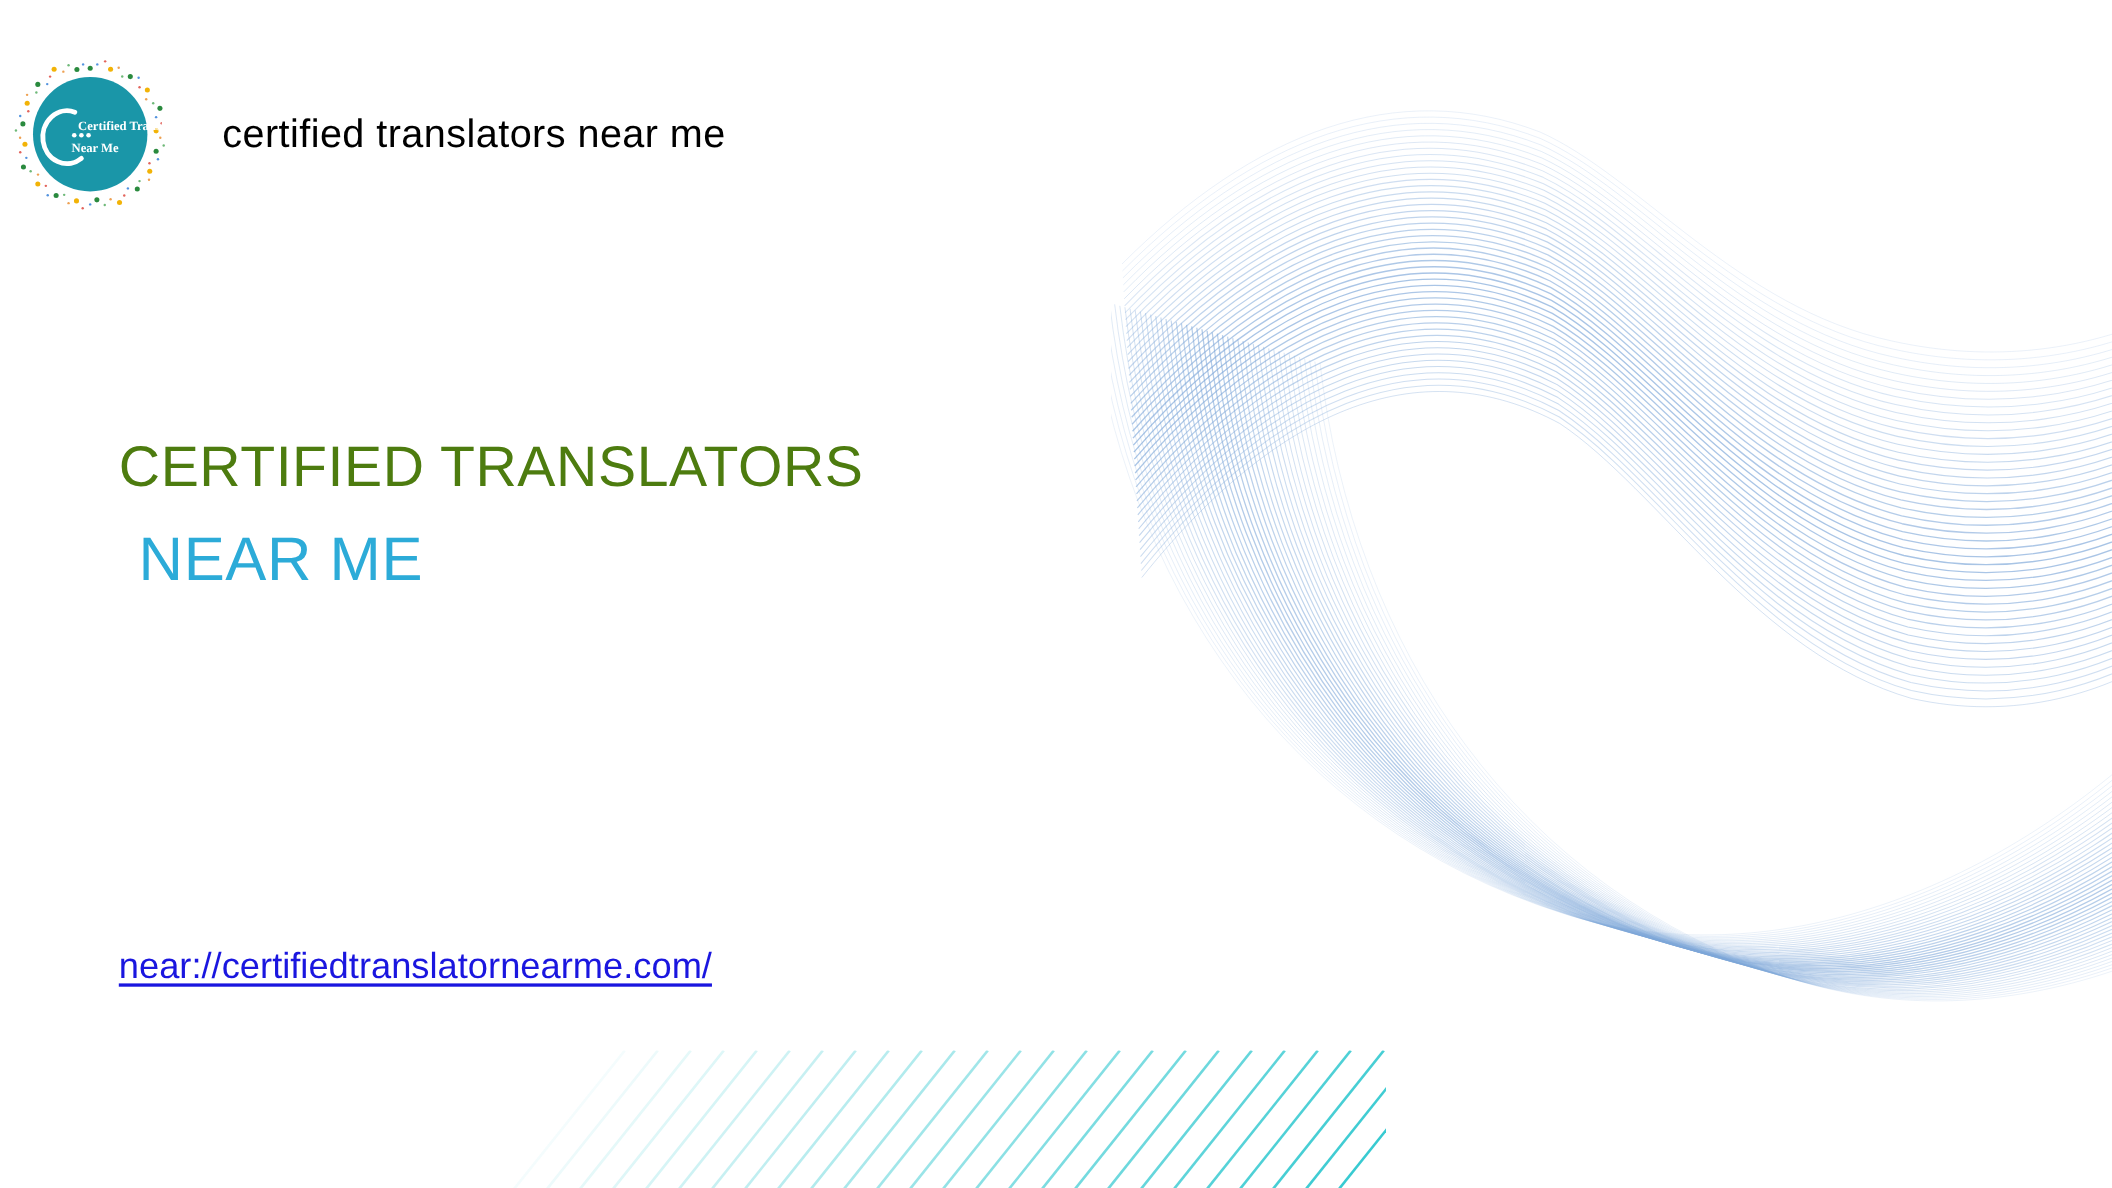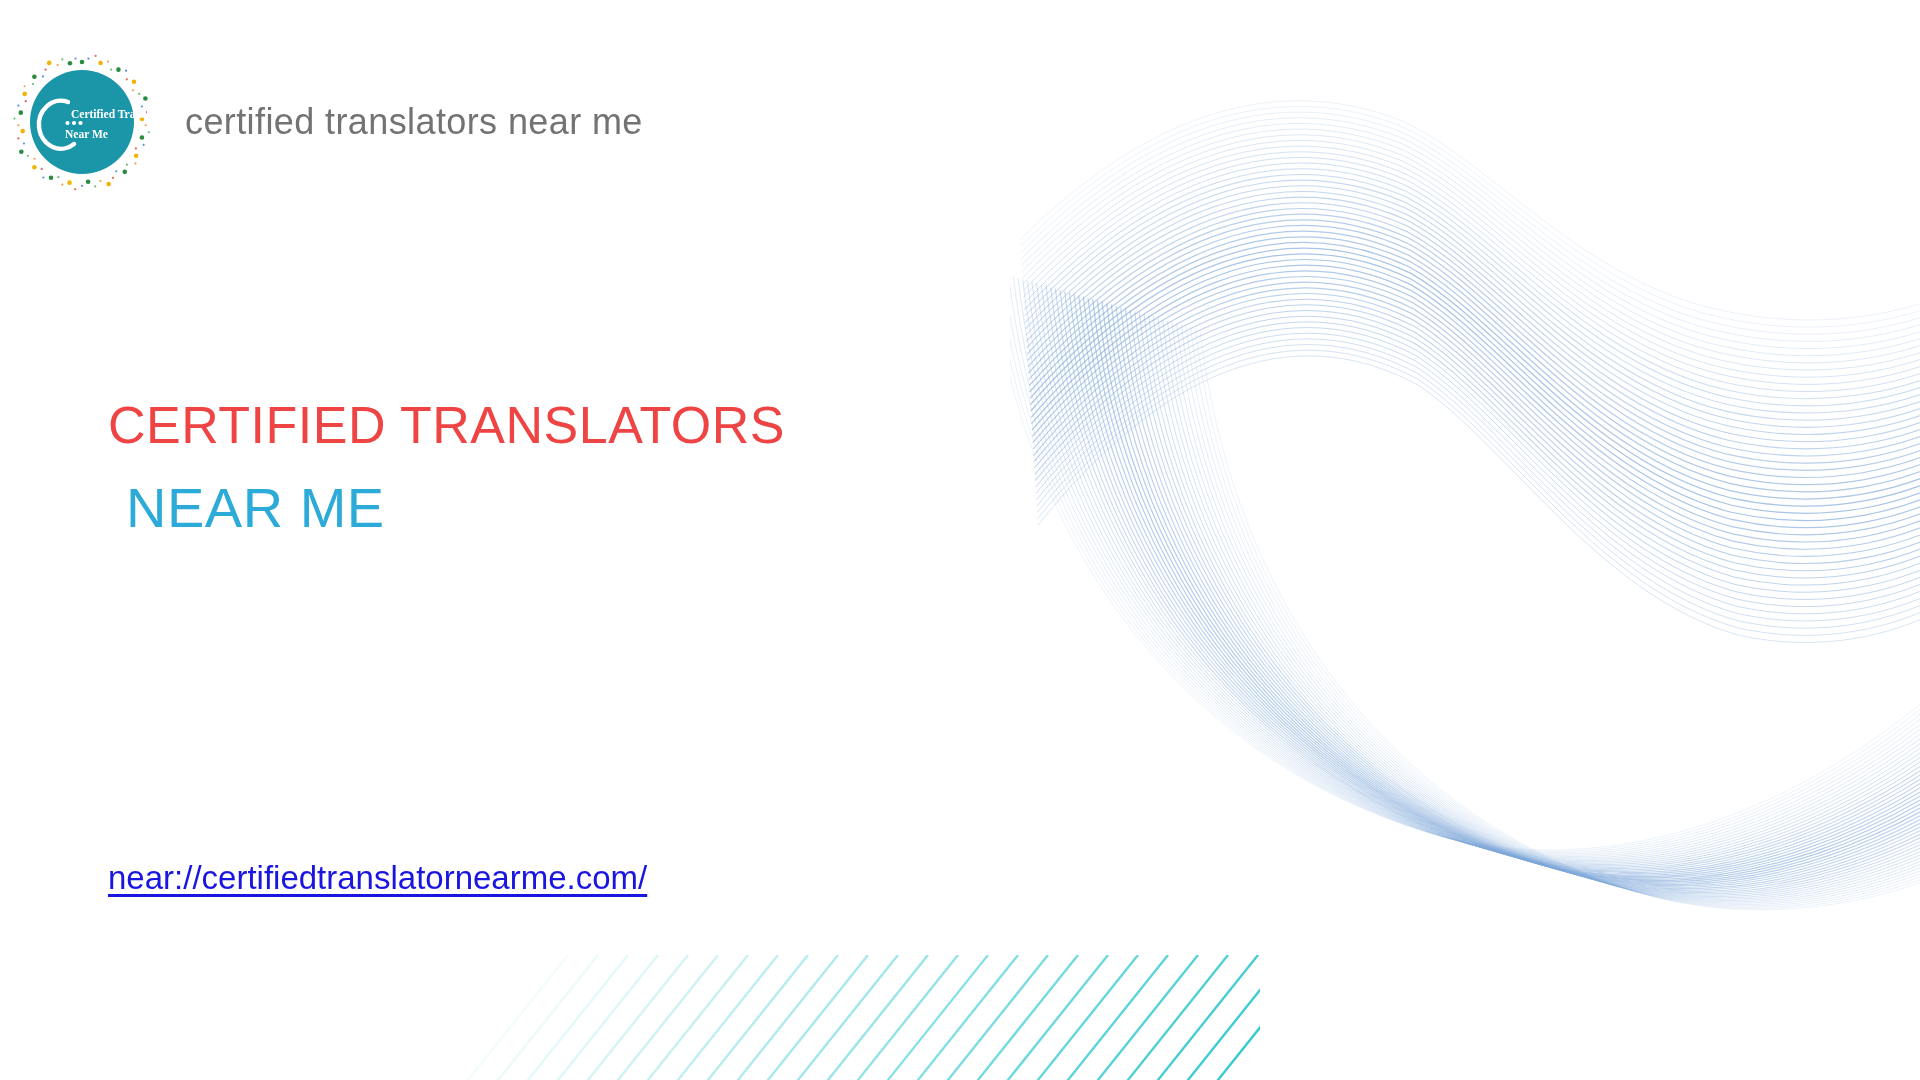--- a/index.html
+++ b/index.html
@@ -49,39 +49,39 @@
     align-items: center;
   }
   .brand-logo {
     position: relative;
     width: 148px;
     height: 148px;
     flex: 0 0 auto;
   }
   .brand-logo svg { display: block; width: 148px; height: 148px; }
   .brand-name {
-    margin-left: 29px;
+    margin-left: 46px;
     font-size: 36px;
     line-height: 1.1;
-    color: #737373;
+    color: #000000;
     letter-spacing: 0.4px;
     white-space: nowrap;
   }
 
   
   .headline {
     position: absolute;
     left: 108px;
     top: 398px;
   }
   .headline-line1 {
     font-size: 52px;
     line-height: 1.05;
     letter-spacing: 0.5px;
-    color: #ef4444;
+    color: #4d7c0f;
     white-space: nowrap;
   }
   .headline-line2 {
     margin-top: 26px;
     margin-left: 18px;
     font-size: 56px;
     line-height: 1.05;
     letter-spacing: 0.5px;
     color: #2cabd8;
     white-space: nowrap;

